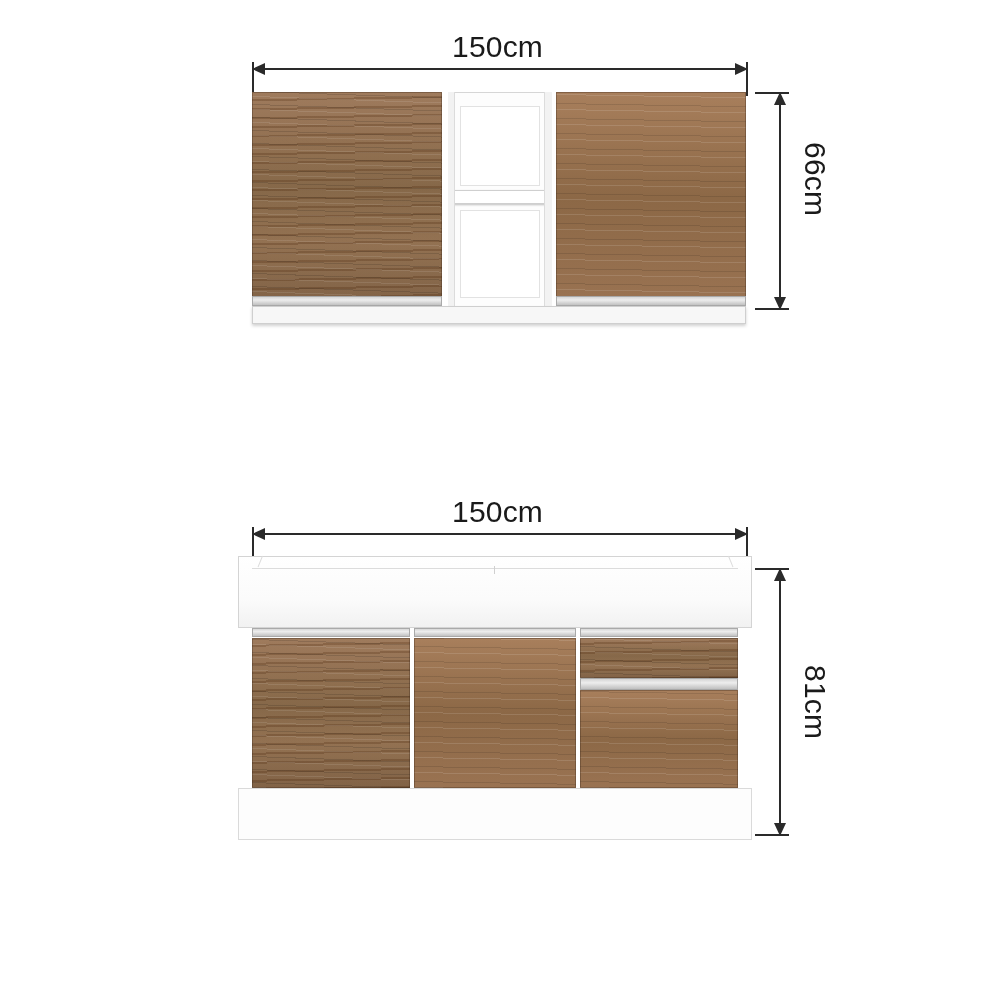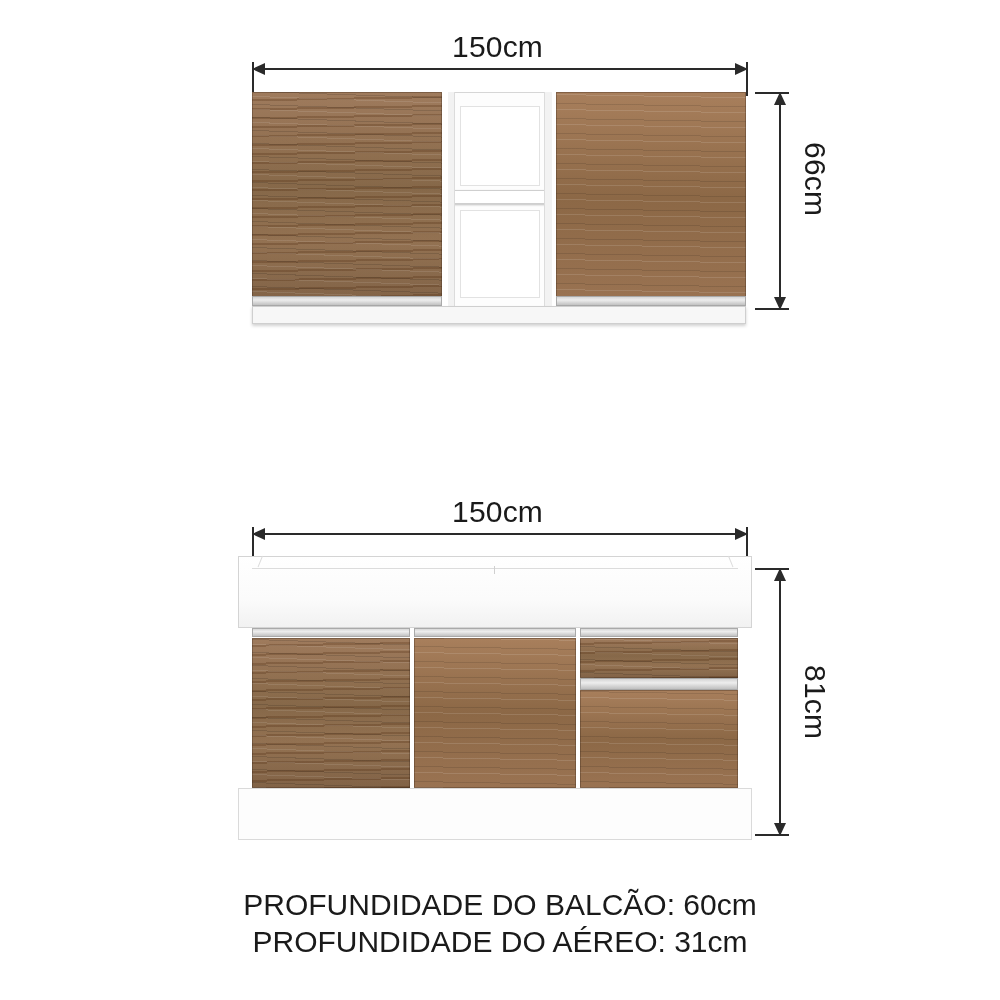--- a/index.html
+++ b/index.html
@@ -203,16 +203,14 @@
 
     <div class="wood" style="position:absolute; left:342px; top:82px; width:158px; height:40px;"></div>
 
     <div class="metal-strip" style="left:342px; top:122px; width:158px; height:12px;"></div>
 
     <div class="wood light" style="position:absolute; left:342px; top:134px; width:158px; height:98px;"></div>
 
     <div style="position:absolute; left:0px; top:232px; width:514px; height:52px; background:#fdfdfd; box-shadow: inset 0 0 0 1px #dadada;"></div>
   </div>
 
-  <div class="caption" style="left:0; top:888px;">PROFUNDIDADE DO BALCÃO: 60cm</div>
-  <div class="caption" style="left:0; top:925px;">PROFUNDIDADE DO AÉREO: 31cm</div>
 
 </div>
 
 </body></html>

